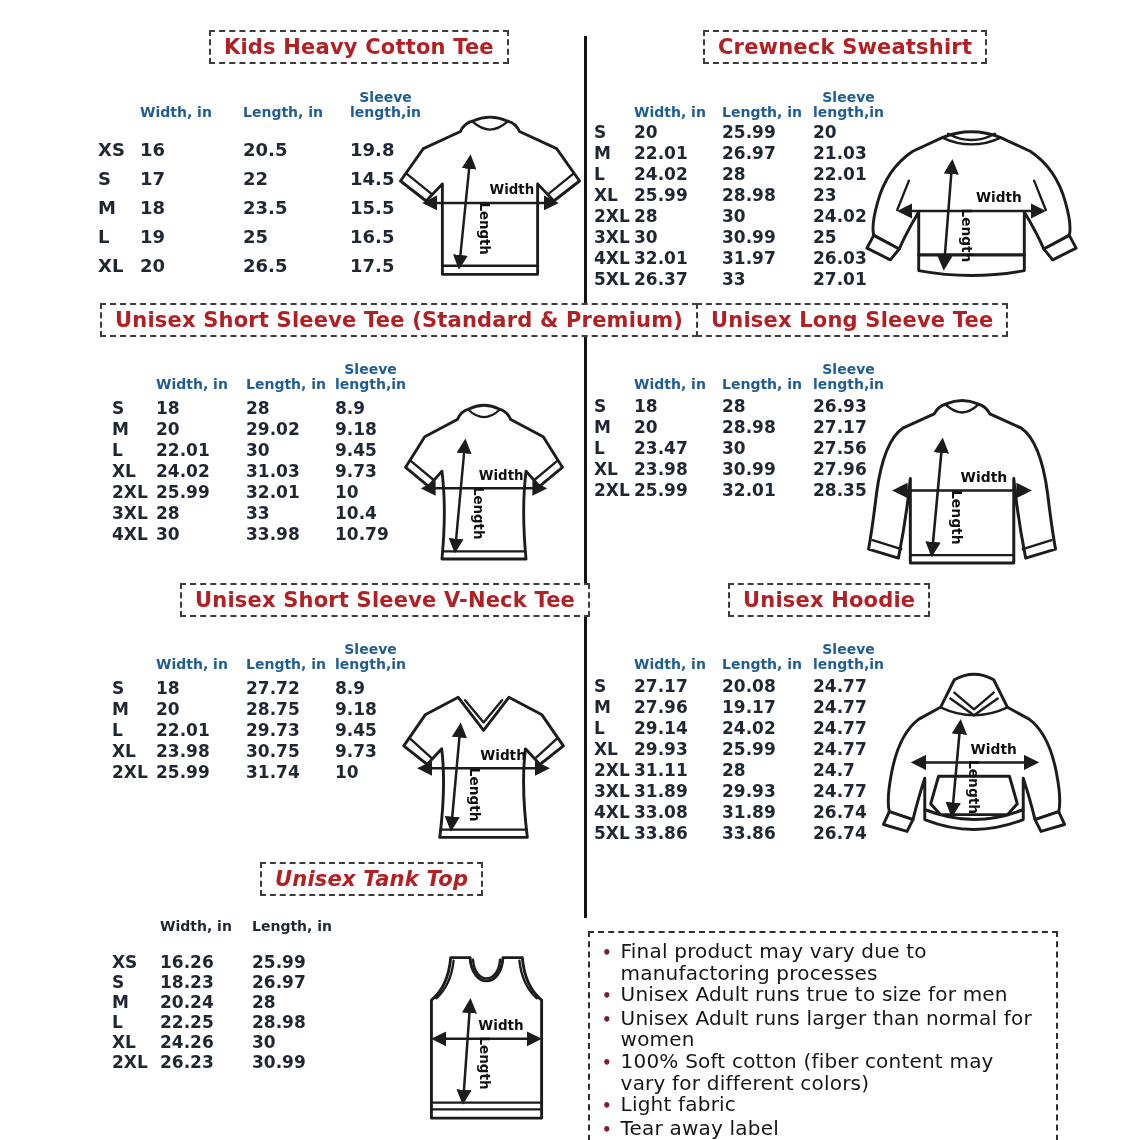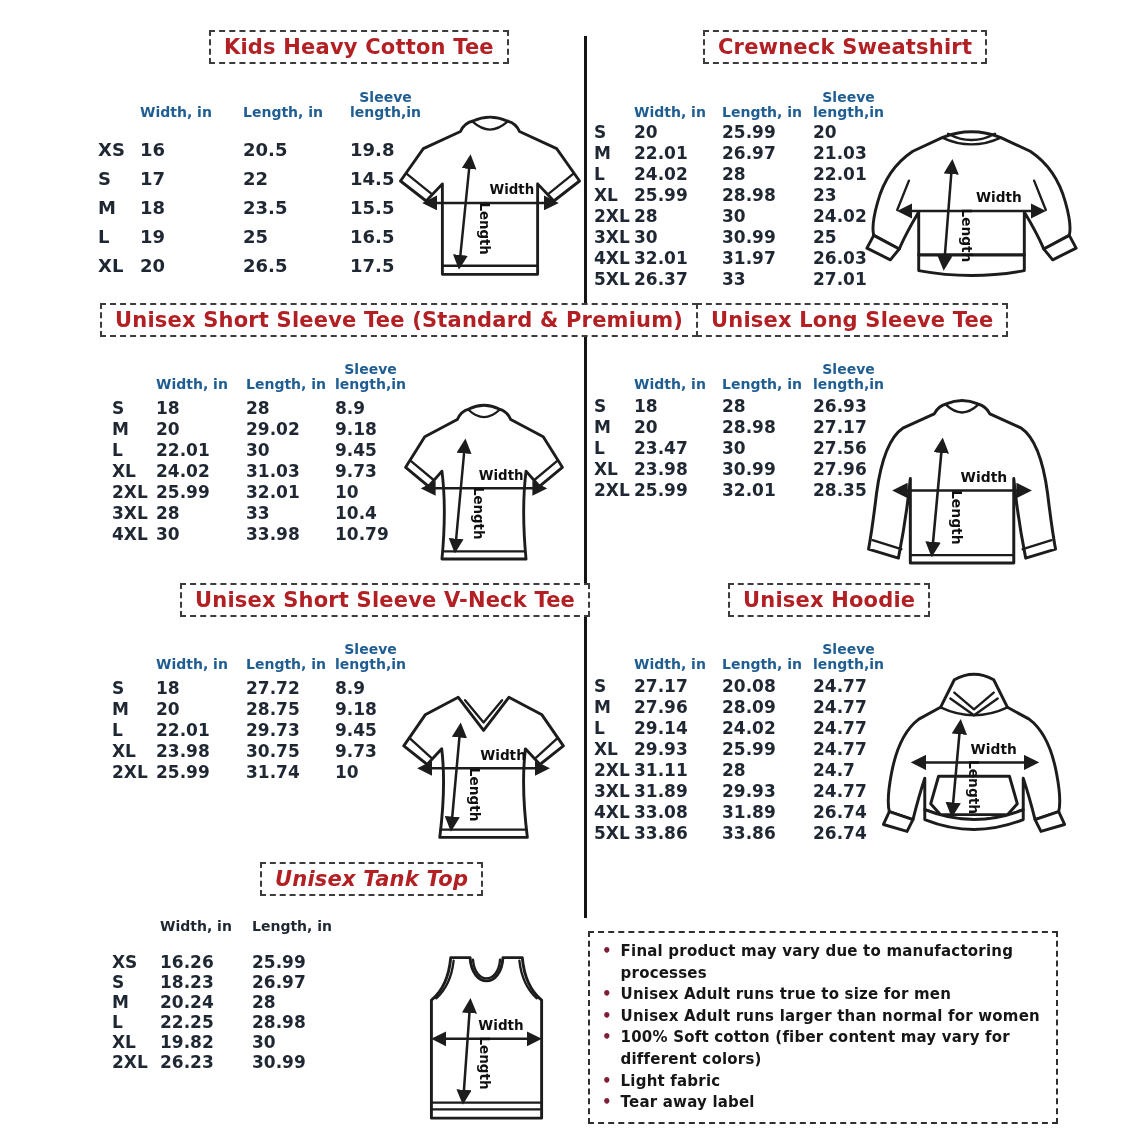--- a/index.html
+++ b/index.html
@@ -13,21 +13,21 @@
   .h.two{white-space:pre-line;text-align:center;justify-self:start;}
   .h.dark{color:var(--text-dark,#1f2733);}
   .tbody{position:absolute;}
   .trow{display:grid;grid-template-columns:var(--cols);height:var(--rh,21px);align-items:start;}
   .cell{font-weight:700;color:var(--text-dark,#1f2733);font-size:var(--vfs,17px);line-height:1.05;}
   .divider{position:absolute;background:var(--divider,#141414);}
   .notes{position:absolute;border:2px dashed #2f2f2f;background:#fff;padding:8px 12px;
          width:470px;box-sizing:border-box;}
   .note-item{display:flex;gap:9px;line-height:21.6px;align-items:baseline;}
   .bullet{color:var(--bullet-red,#7e1d35);font-size:15px;font-weight:700;}
-  .note-text{color:var(--note-text,#161616);font-size:15px;font-weight:700;letter-spacing:.2px;}
+  .note-text{color:var(--note-text,#161616);font-size:20px;font-weight:400;letter-spacing:.2px;}
   svg{position:absolute;overflow:visible;}
   .garment path{fill:#ffffff;stroke:var(--outline,#1c1c1c);stroke-width:3;
                 stroke-linejoin:round;stroke-linecap:round;}
   .garment path.d{fill:none;stroke-width:2.4;}
   .arrow{stroke:var(--outline,#1c1c1c);stroke-width:2.6;stroke-linecap:round;}
   .dlabel{font-family:"DejaVu Sans",sans-serif;font-weight:700;font-size:14px;fill:#101010;}
 </style>
 </head>
 <body>
 
@@ -384,21 +384,21 @@
   <div class="tbody" style="left:594px;top:678px;--cols:40px 88px 91px 88px;--rh:21px;">
       <div class="trow">
         <span class="cell size">S</span>
         <span class="cell val">27.17</span>
         <span class="cell val">20.08</span>
         <span class="cell val">24.77</span>
       </div>
       <div class="trow">
         <span class="cell size">M</span>
         <span class="cell val">27.96</span>
-        <span class="cell val">28.09</span>
+        <span class="cell val">19.17</span>
         <span class="cell val">24.77</span>
       </div>
       <div class="trow">
         <span class="cell size">L</span>
         <span class="cell val">29.14</span>
         <span class="cell val">24.02</span>
         <span class="cell val">24.77</span>
       </div>
       <div class="trow">
         <span class="cell size">XL</span>
@@ -477,21 +477,21 @@
         <span class="cell val">20.24</span>
         <span class="cell val">28</span>
       </div>
       <div class="trow">
         <span class="cell size">L</span>
         <span class="cell val">22.25</span>
         <span class="cell val">28.98</span>
       </div>
       <div class="trow">
         <span class="cell size">XL</span>
-        <span class="cell val">19.82</span>
+        <span class="cell val">24.26</span>
         <span class="cell val">30</span>
       </div>
       <div class="trow">
         <span class="cell size">2XL</span>
         <span class="cell val">26.23</span>
         <span class="cell val">30.99</span>
       </div>
     </div>
   <svg viewBox="0 0 155 180" style="left:412px;top:948px;width:150px;height:174px;">
     <defs>

